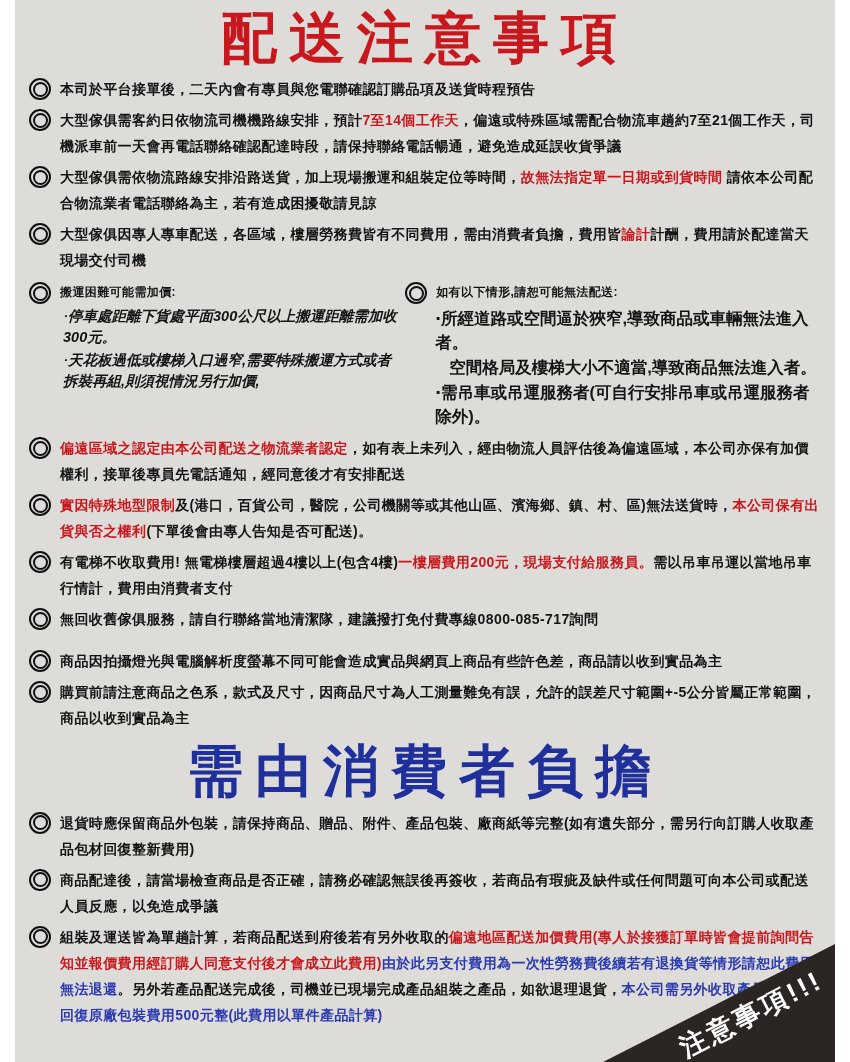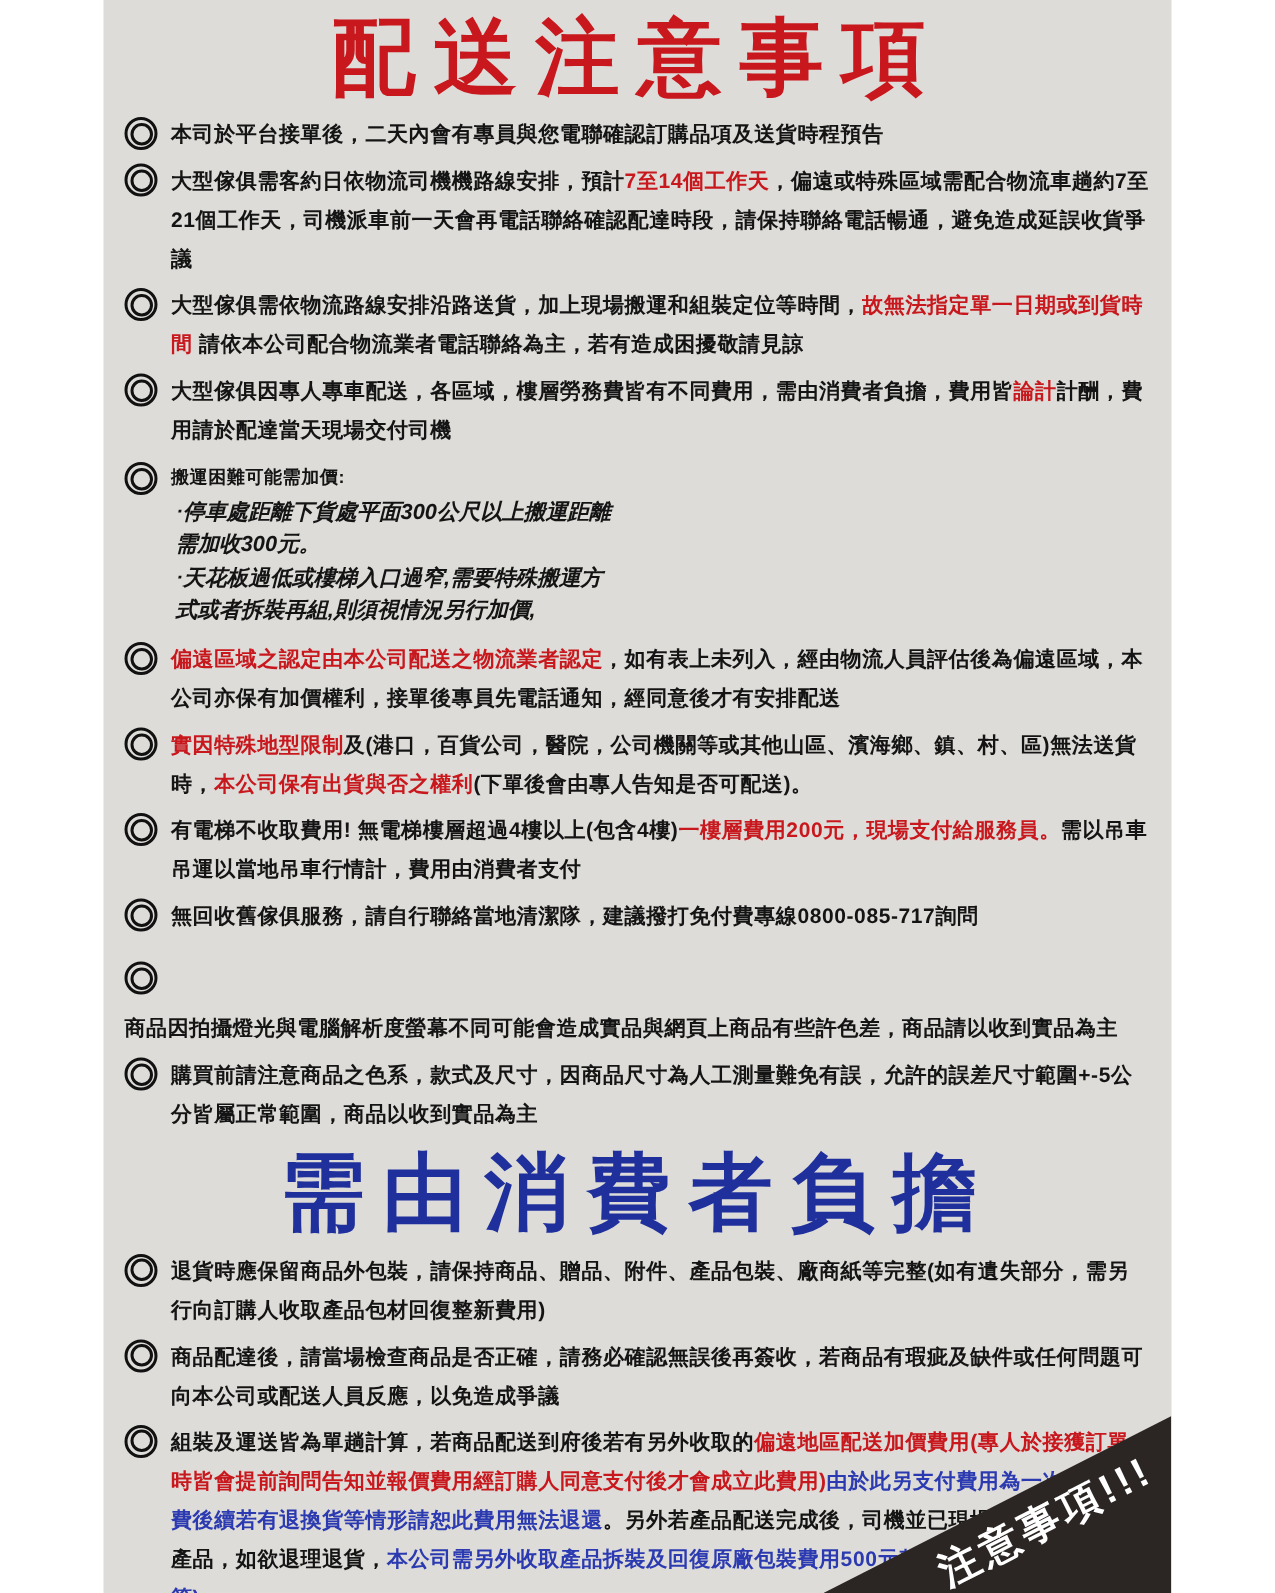--- a/index.html
+++ b/index.html
@@ -3,21 +3,21 @@
 <meta charset="utf-8">
 <style>
   :root{
     --red:#c8181e; --blue:#2b3ab0; --blue-title:#1f2f9c;
     --bg:#dedcd8; --ribbon:#2b2624; --ink:#141414;
   }
   *{box-sizing:border-box;}
   html,body{margin:0;padding:0;}
   body{font-family:"Liberation Sans","DejaVu Sans",sans-serif;}
   .page{
-    position:relative; width:712px; height:1062px; overflow:hidden;
+    position:relative; width:820px; height:1062px; overflow:hidden;
     background:var(--bg); color:var(--ink); margin:0 auto;
     padding:6px 14px 0 14px;
   }
   .title{
     text-align:center; font-weight:800; font-size:56px; line-height:1.08;
     letter-spacing:12px; margin:2px 0 8px 0; white-space:nowrap;
   }
   .title.delivery{color:var(--red);}
   .title.returns{color:var(--blue-title); margin-top:10px;}
   .list{display:block;}
@@ -43,21 +43,21 @@
   .subline{
     margin:2px 0 2px 34px; font-size:14.5px; font-weight:700;
     line-height:21px; letter-spacing:0;font-style:italic;
   }
   .rline{
     margin:1px 0 1px 30px; font-size:16.5px; font-weight:700;
     line-height:24px; letter-spacing:0;
   }
   .rline.cont{margin-left:44px;}
   
-  .list.bottom .item:nth-child(5){margin-top:16px;flex-direction:column;}
+  .list.bottom .item:nth-child(5){margin-top:16px;}
   
   .ribbon{
     position:absolute; right:0; bottom:0; width:232px; height:118px;
     background:var(--ribbon);
     clip-path:polygon(100% 0, 100% 100%, 0 100%);
   }
   .ribbon span{
     position:absolute; right:6px; bottom:30px;
     transform:rotate(-27deg); transform-origin:center;
     color:#ffffff; font-size:27px; font-weight:800; letter-spacing:3px;
@@ -94,20 +94,29 @@
 </div>
 
   <div class="split">
     <div class="split-left">
       <div class="item">
         <span class="dcircle"></span>
         <p class="txt">搬運困難可能需加價:</p>
       </div>
       <p class="subline">‧停車處距離下貨處平面300公尺以上搬運距離需加收300元。</p>
       <p class="subline">‧天花板過低或樓梯入口過窄,需要特殊搬運方式或者拆裝再組,則須視情況另行加價,</p>
+    </div>
+    <div class="split-right">
+      <div class="item">
+        <span class="dcircle"></span>
+        <p class="txt">如有以下情形,請恕可能無法配送:</p>
+      </div>
+      <p class="rline">‧所經道路或空間逼於狹窄,導致商品或車輛無法進入者。</p>
+      <p class="rline cont">空間格局及樓梯大小不適當,導致商品無法進入者。</p>
+      <p class="rline">‧需吊車或吊運服務者(可自行安排吊車或吊運服務者除外)。</p>
     </div>
   </div>
 
   <div class="list bottom">
   <div class="item">
     <span class="dcircle"></span>
     <p class="txt"><span class="c-red">偏遠區域之認定由本公司配送之物流業者認定</span><span>，如有表上未列入，經由物流人員評估後為偏遠區域，本公司亦保有加價權利，接單後專員先電話通知，經同意後才有安排配送</span></p>
   </div>
 
   <div class="item">

